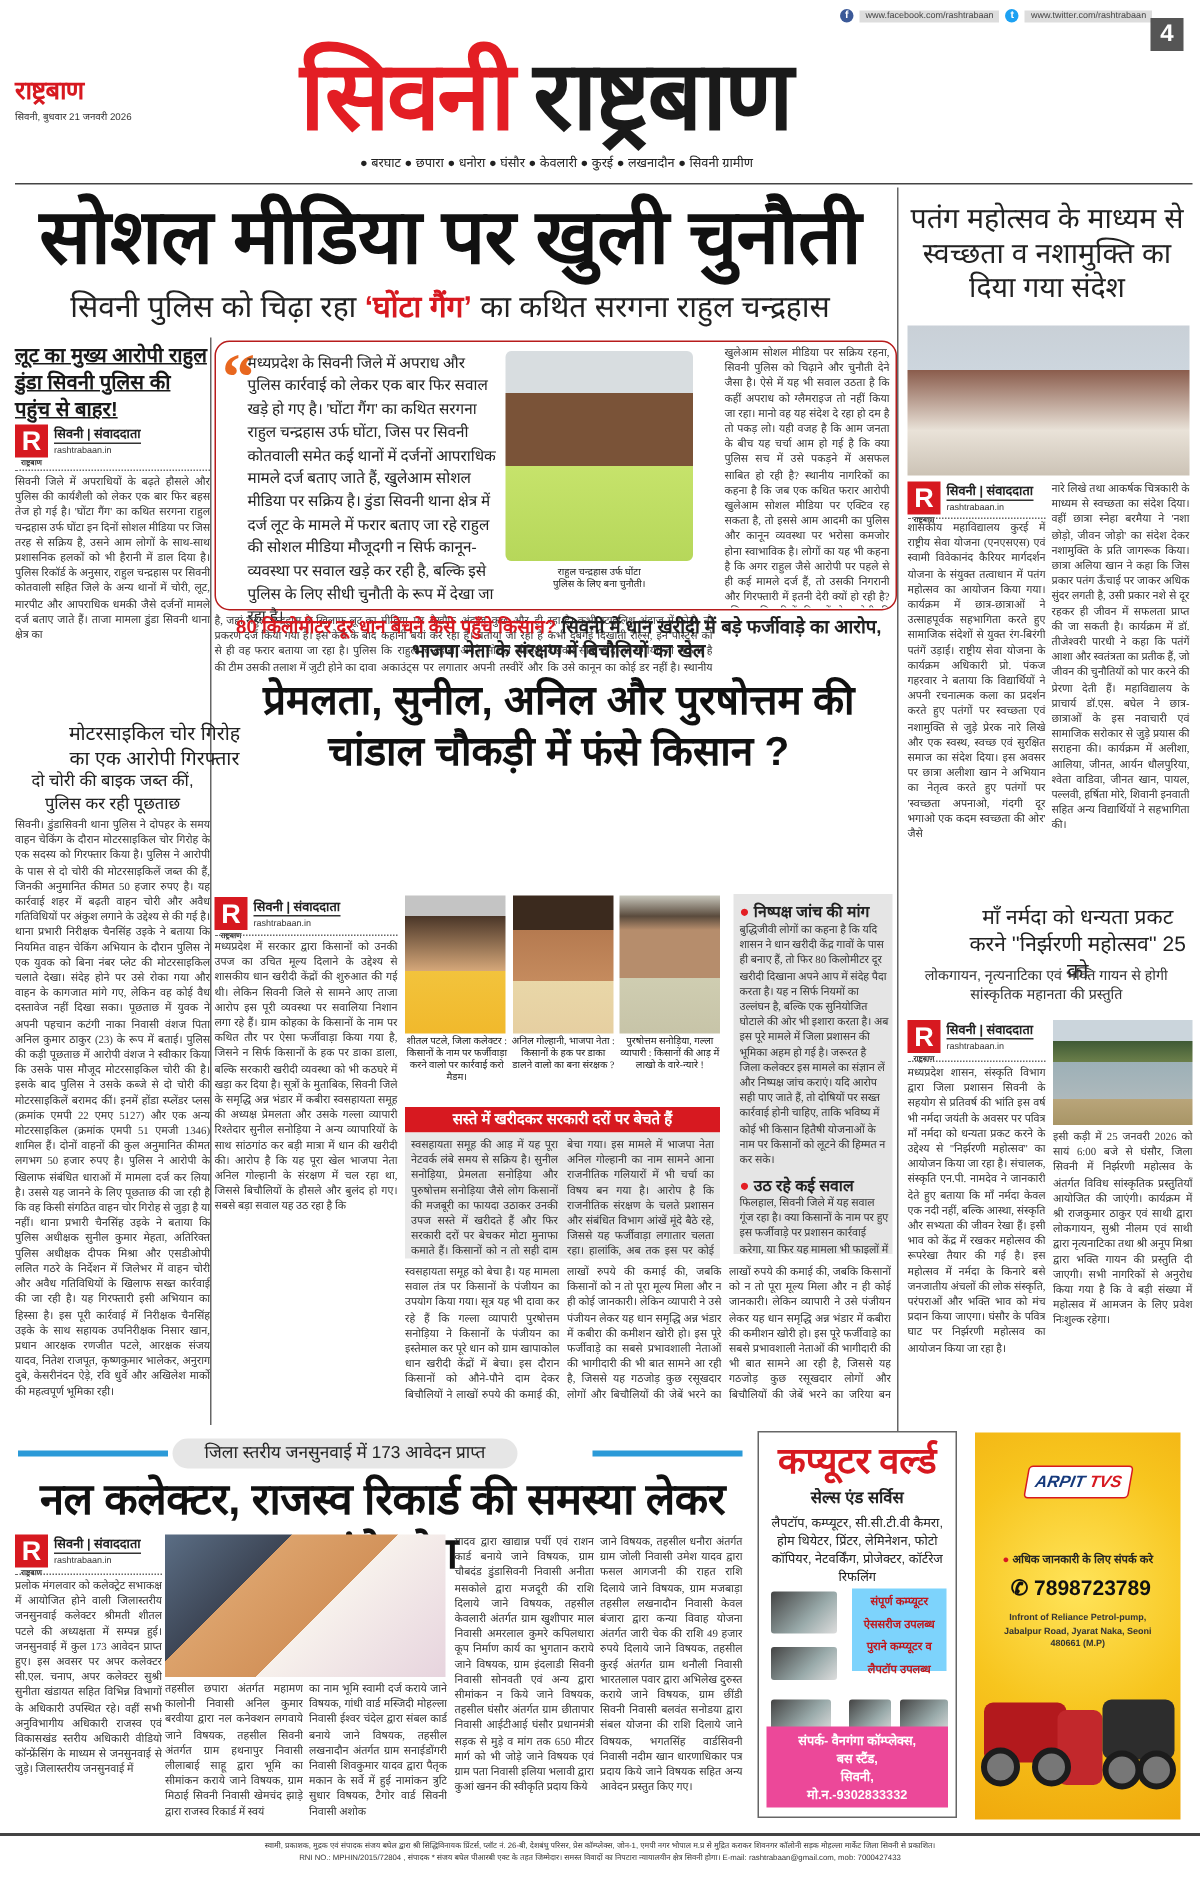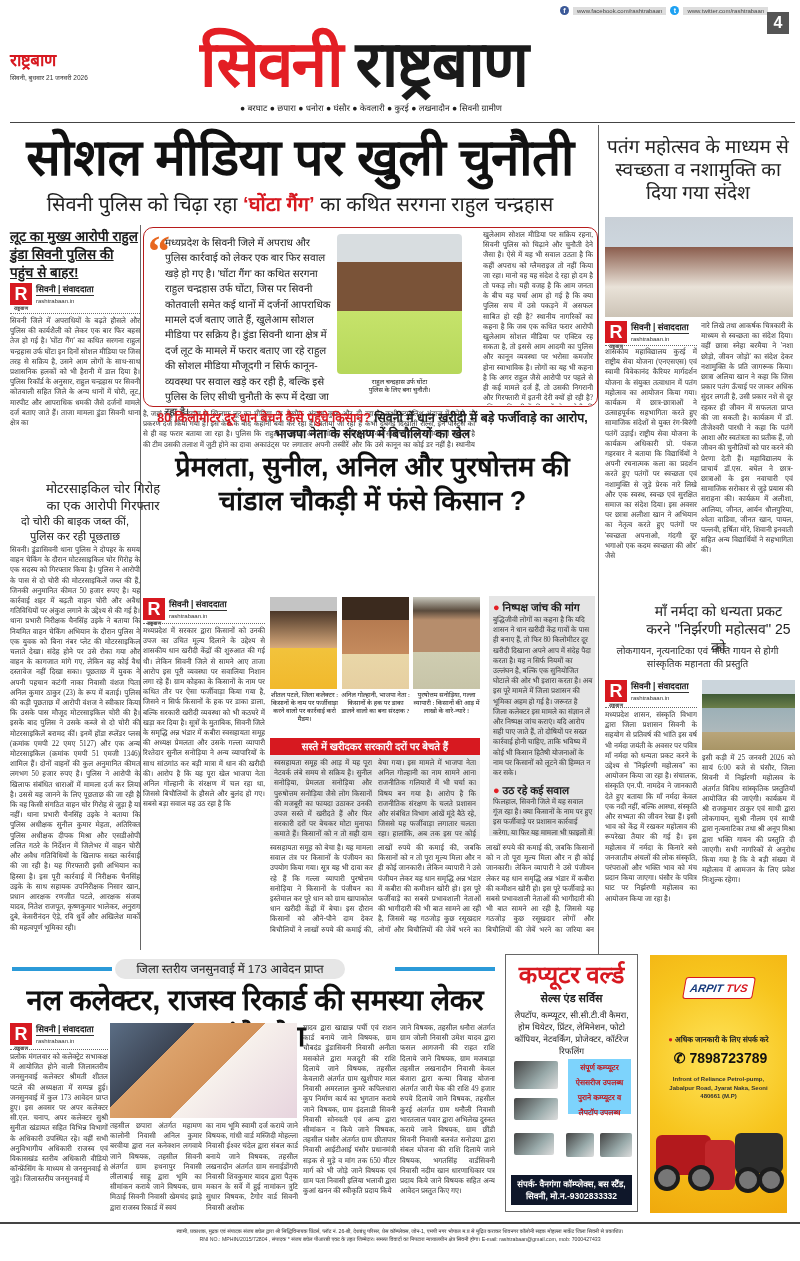--- a/index.html
+++ b/index.html
@@ -55,21 +55,21 @@
   .river-photo { top: 680px; left: 702px; width: 93px; height: 70px; background: linear-gradient(180deg, #cbd5dc 0%, #cbd5dc 20%, #3f5a36 20%, #6b7f4a 40%, #9cb0b7 40%, #aeb9bc 75%, #b9a57a 75%, #a89566 100%); }
   .rule-blue { height: 4px; background: #2b9ad8; }
   .pill { top: 959px; left: 115px; width: 230px; height: 20px; background: #e6e6e6; border-radius: 10px; text-align: center; font-size: 11.5px; line-height: 20px; color: #222; }
   .headline3 { top: 982px; left: 10px; width: 490px; font-size: 29px; line-height: 36px; font-weight: bold; color: #111; text-align: center; letter-spacing: -0.3px; }
   .office-photo { top: 1023px; left: 110px; width: 187px; height: 95px; background: linear-gradient(135deg, #5b6e85 0%, #3d4656 30%, #dca26b 30%, #d3935b 55%, #f7f1ec 55%, #e7d4de 100%); }
   .ad1 { top: 954px; left: 505px; width: 133px; height: 258px; border: 1px solid #666; background: #fff; }
   .ad1 .title { color: #d71920; font-weight: bold; font-size: 24px; text-align: center; margin-top: 6px; font-family: "Liberation Serif", serif; line-height: 28px; }
   .ad1 .sub { text-align: center; font-weight: bold; font-size: 11px; color: #222; margin-top: 1px; }
   .ad1 .lines { text-align: center; font-size: 8.5px; color: #222; line-height: 12px; margin-top: 4px; padding: 0 3px; }
   .ad1 .yellow { position: absolute; top: 104px; left: 62px; width: 63px; height: 55px; background: #7dd3fc; font-size: 7.5px; font-weight: bold; color: #c0161b; text-align: center; line-height: 15px; padding-top: 1px; }
-  .ad1 .contact { position: absolute; bottom: 6px; left: 5px; right: 5px; background: #0f172a; color: #fff; font-weight: bold; font-size: 8.5px; text-align: center; line-height: 12px; padding: 3px 4px; }
+  .ad1 .contact { position: absolute; bottom: 6px; left: 5px; right: 5px; background: #ec4899; color: #fff; font-weight: bold; font-size: 8.5px; text-align: center; line-height: 12px; padding: 3px 16px; }
   .ad1 .device { position: absolute; background: linear-gradient(135deg, #444 0%, #9aa 60%, #ddd 100%); border-radius: 2px; }
   .ad2 { top: 955px; left: 650px; width: 137px; height: 258px; background: radial-gradient(circle at 50% 40%, #ffe45a 0%, #f7c51e 50%, #f0a90c 100%); }
   .ad2 .brand { position: absolute; top: 22px; left: 34px; width: 70px; height: 22px; background: #fff; border: 1.5px solid #d71920; border-radius: 3px; transform: skewX(-10deg); font-weight: bold; font-style: italic; font-size: 11px; color: #163a7c; text-align: center; line-height: 20px; }
   .ad2 .brand span { color: #d71920; }
   .ad2 .info { position: absolute; top: 79px; left: 4px; right: 4px; text-align: center; font-size: 7.5px; font-weight: bold; color: #222; }
   .ad2 .phone { position: absolute; top: 95px; left: 4px; right: 0; text-align: center; font-size: 14px; font-weight: bold; color: #111; }
   .ad2 .addr { position: absolute; top: 120px; left: 6px; right: 6px; text-align: center; font-size: 6px; font-weight: bold; color: #333; line-height: 8.5px; }
   .bike { position: absolute; border-radius: 6px; }
   .wheel { position: absolute; width: 26px; height: 26px; border-radius: 50%; border: 4px solid #1c1c1c; background: #777; }
   .footer-rule { top: 1222px; left: 0; width: 800px; height: 2px; background: #444; }

